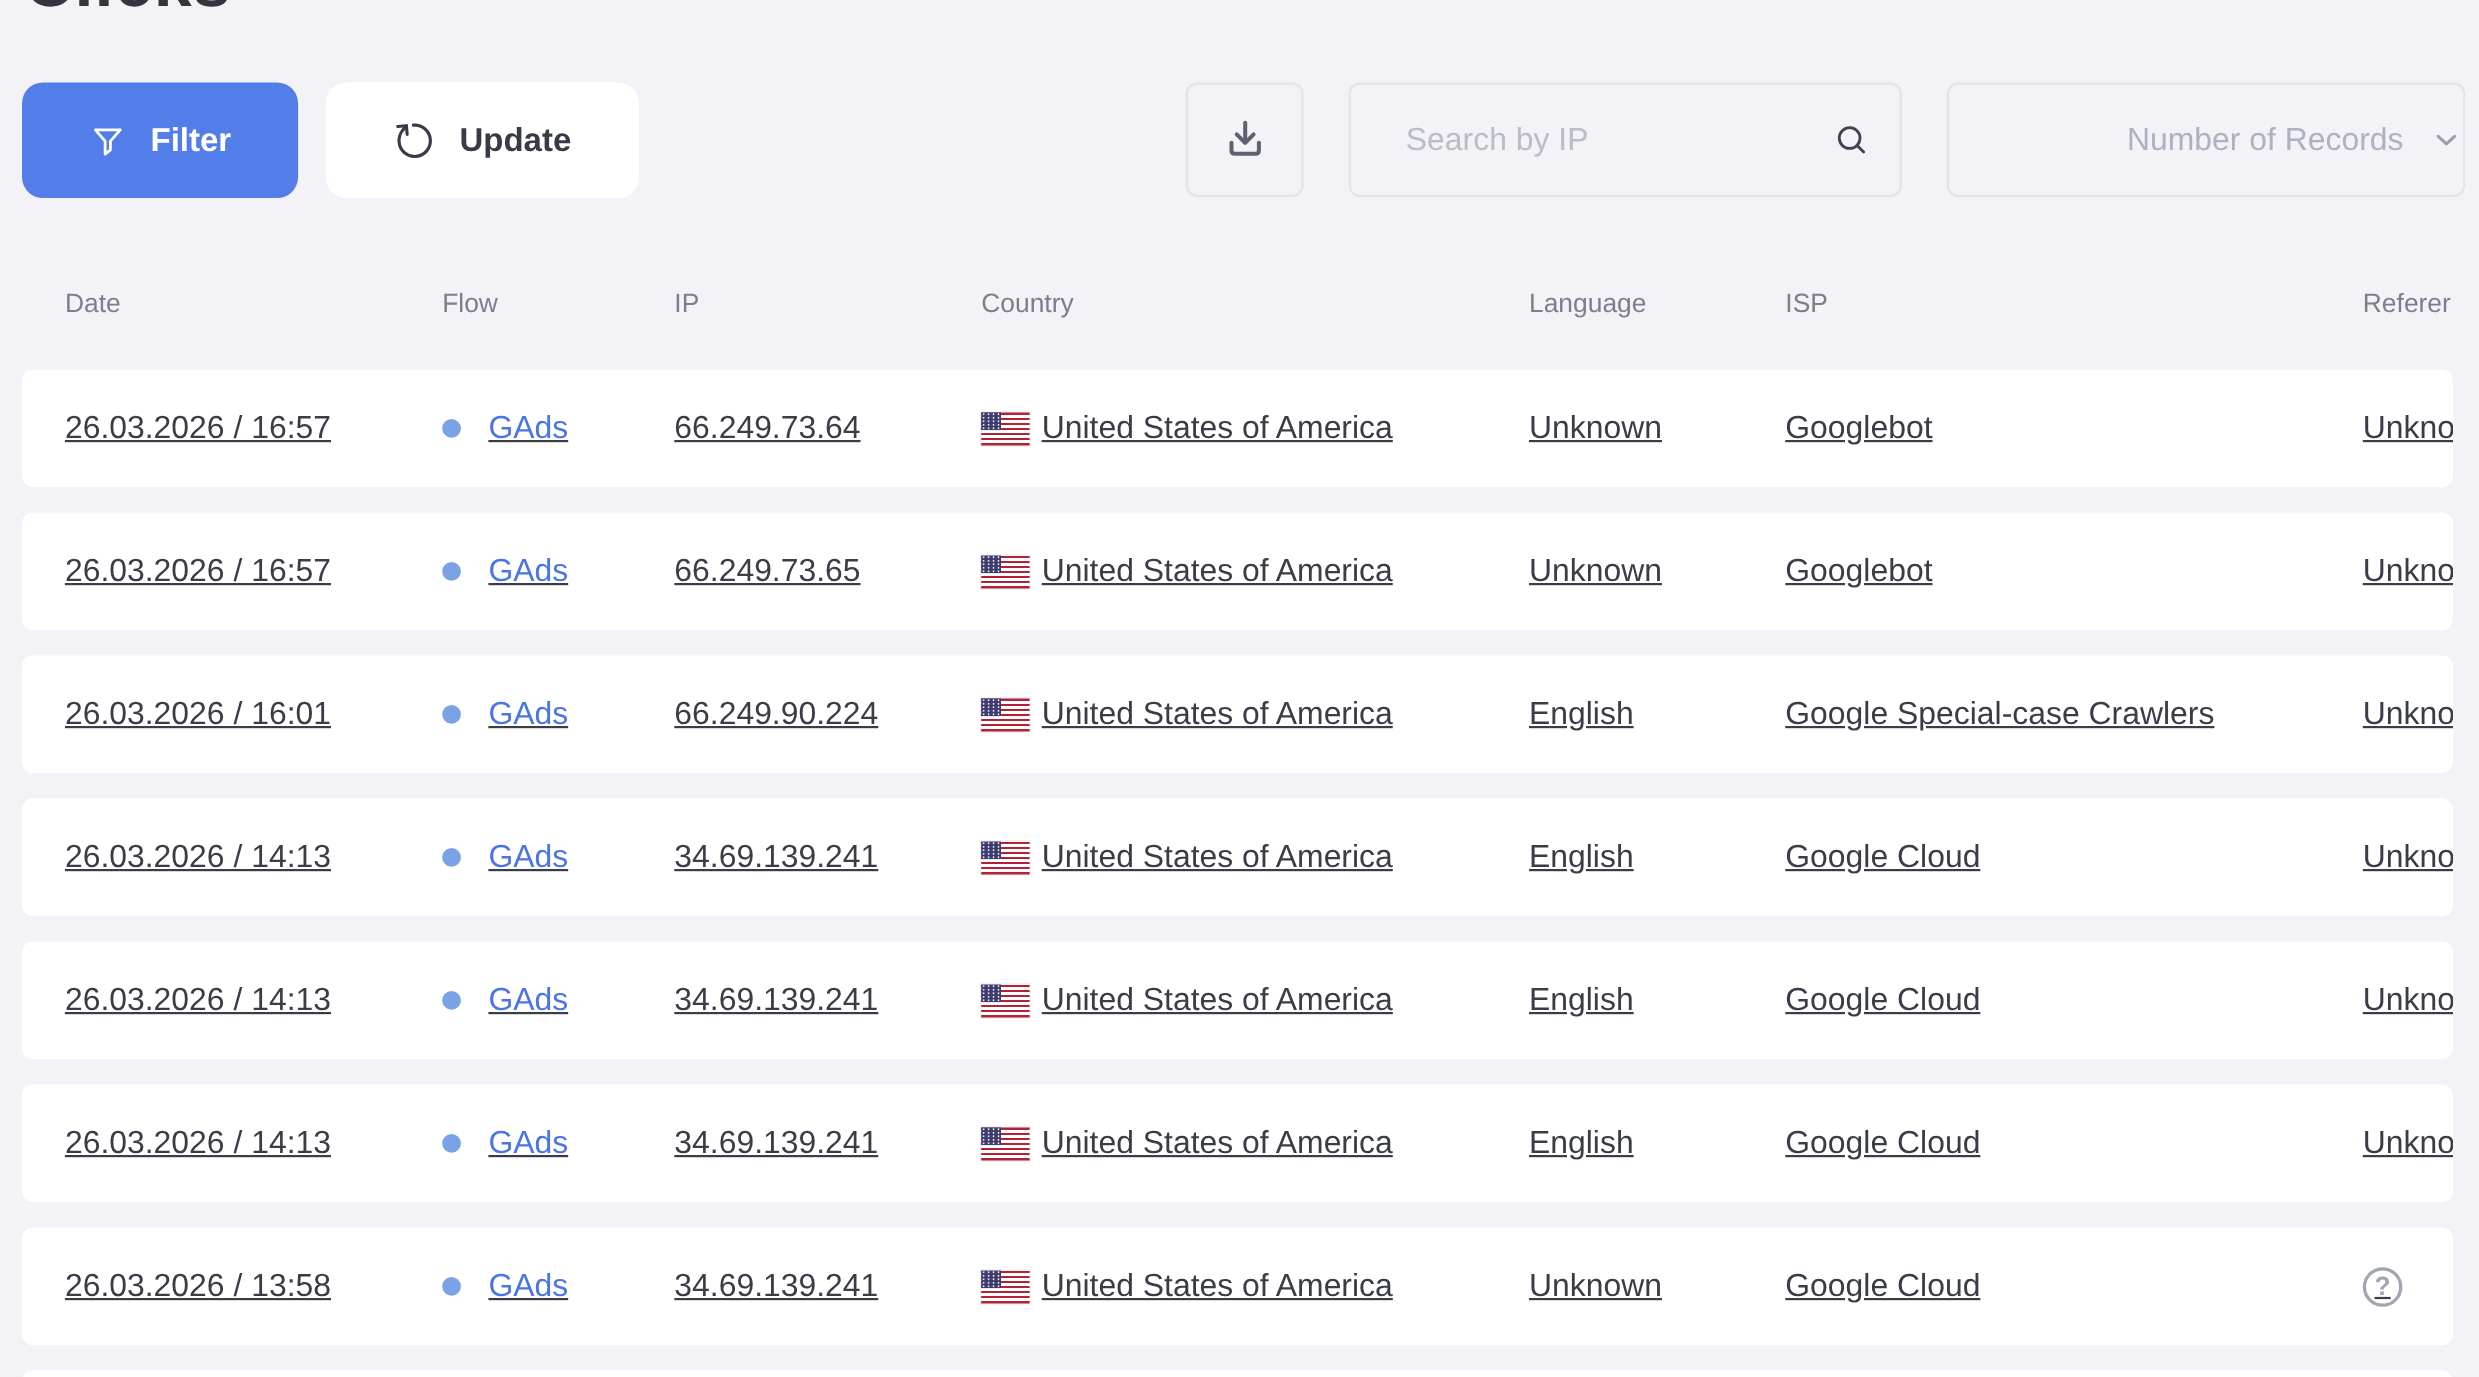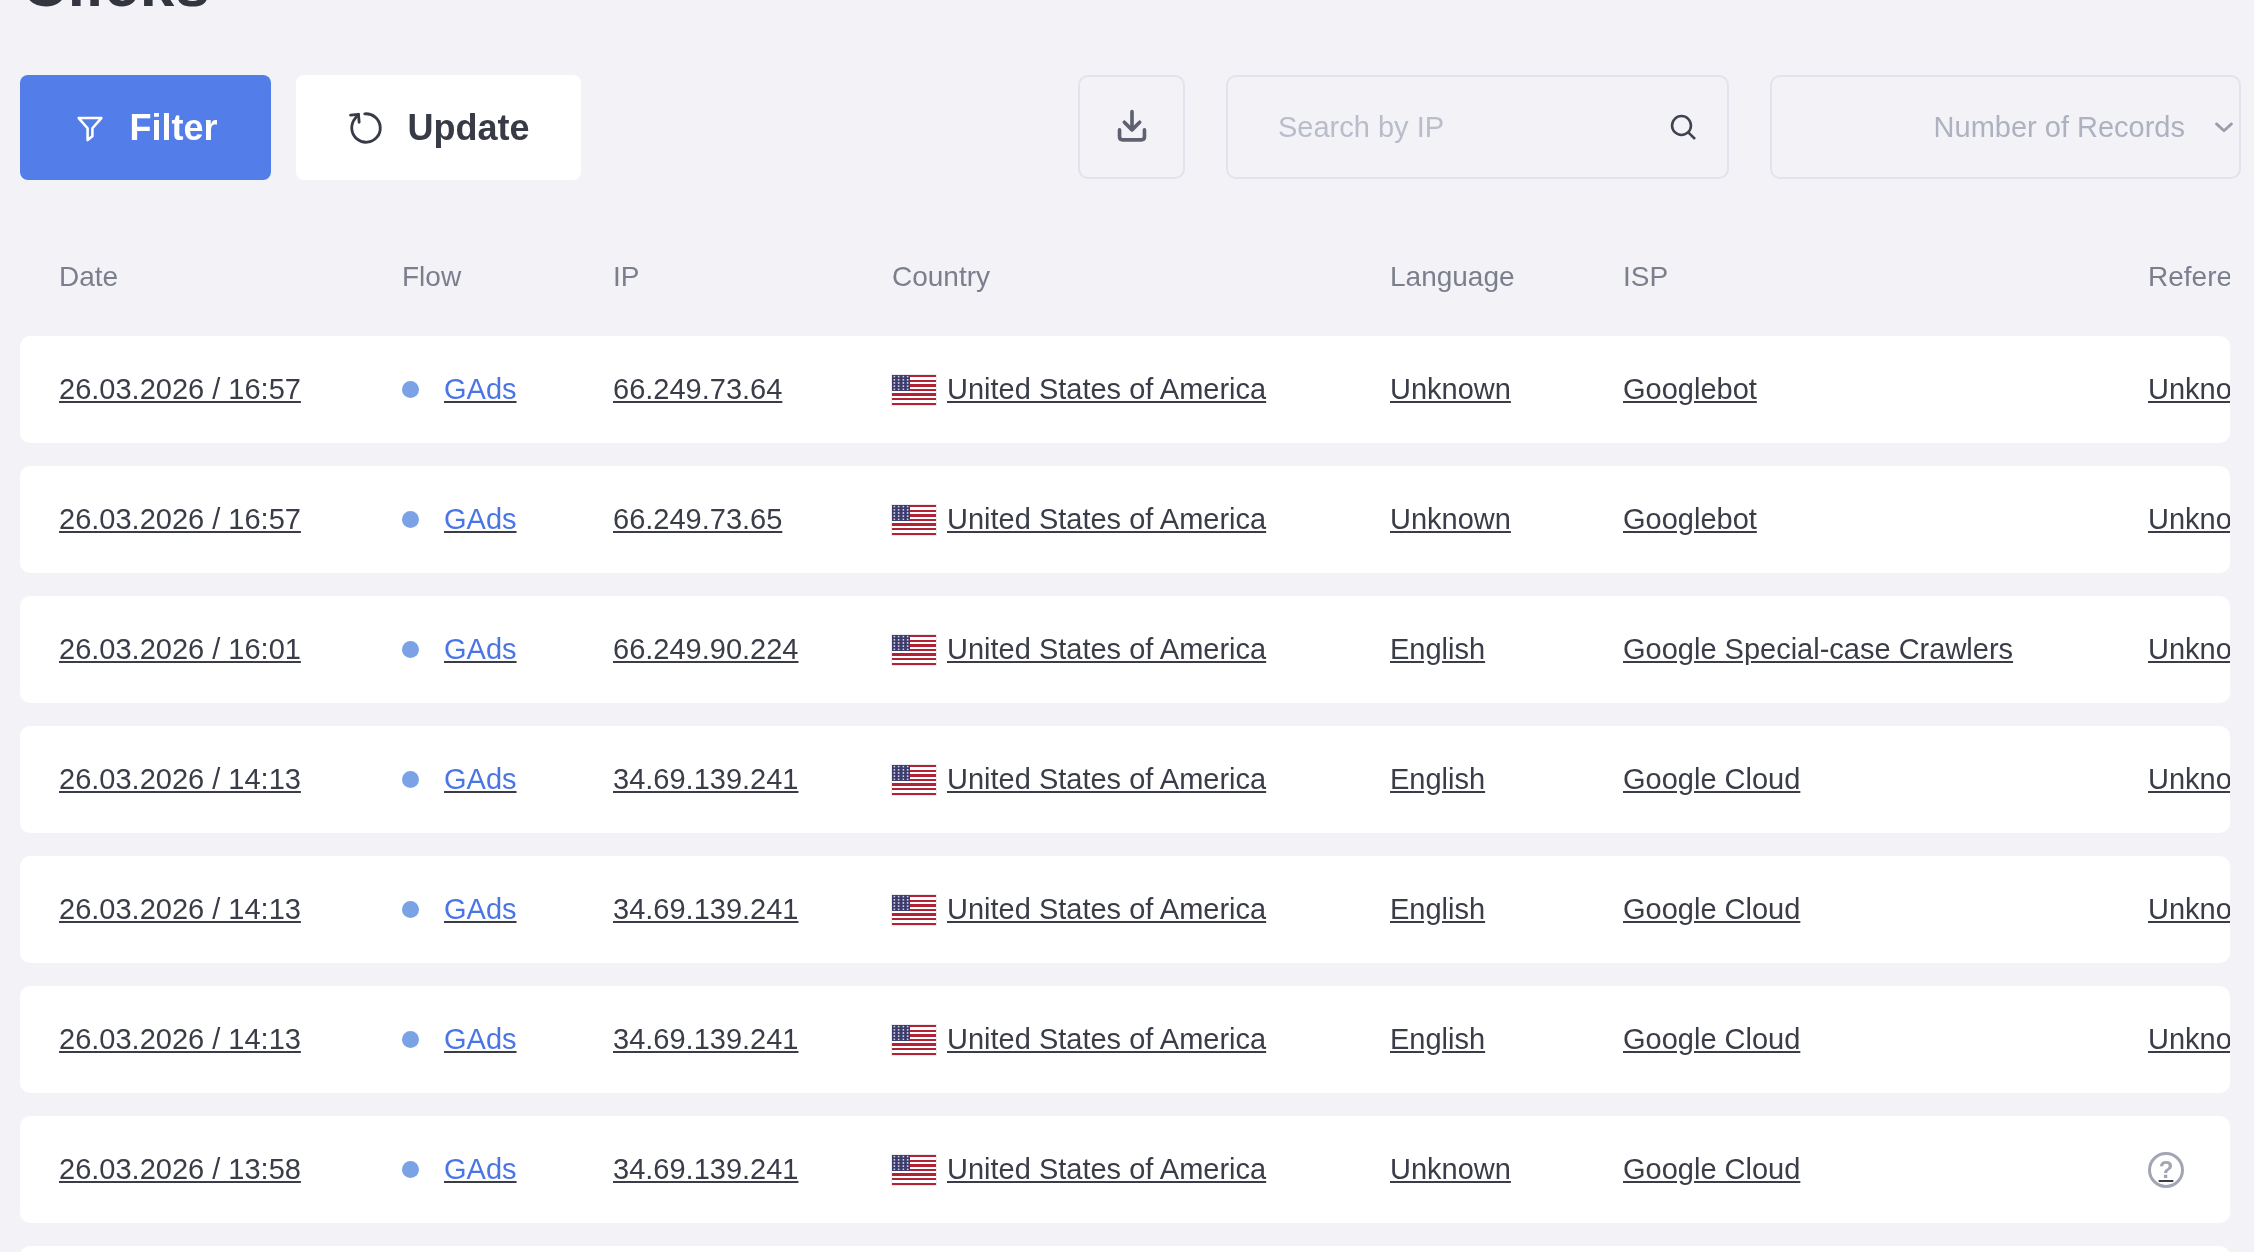--- a/index.html
+++ b/index.html
@@ -14,22 +14,22 @@
   
   .page-title {
     position:absolute; left:22px; top:-46px;
     font-size:62px; font-weight:800; letter-spacing:1px;
     color:#33363f; line-height:1;
   }
   
   .btn {
     position:absolute; top:75px; height:105px;
     display:flex; align-items:center; justify-content:center; gap:22px;
-    border:none; border-radius:8px; cursor:pointer;
-    font-family:inherit; font-size:36px; font-weight:600;
+    border:none; border-radius:19px; cursor:pointer;
+    font-family:inherit; font-size:30px; font-weight:600;
   }
   .btn-filter { left:20px; width:251px; background:#537ee9; color:#ffffff; }
   .btn-update { left:296px; width:285px; background:#ffffff; color:#383b46; }
   .btn-download {
     position:absolute; left:1078px; top:75px; width:107px; height:104px;
     display:flex; align-items:center; justify-content:center;
     background:transparent; border:2px solid #e2e3ec; border-radius:10px; cursor:pointer;
   }
   .search-box {
     position:absolute; left:1226px; top:75px; width:503px; height:104px;
@@ -52,21 +52,21 @@
   .table-wrap {
     position:absolute; left:20px; top:245px; width:2210px; overflow:hidden;
   }
   .grid-cols {
     display:grid;
     grid-template-columns:343px 211px 279px 498px 233px 525px 300px;
     padding-left:39px; align-items:center;
   }
   .thead {
     height:64px; margin-bottom:27px;
-    color:#7b7f8d; font-size:28px; font-weight:500;
+    color:#7b7f8d; font-size:24px; font-weight:500;
   }
   .thead > div { white-space:nowrap; }
   .row {
     height:107px; margin-bottom:23px;
     background:#ffffff; border-radius:10px;
     font-size:29px; overflow:hidden;
   }
   .row > div { white-space:nowrap;text-decoration:underline; }
   .cell-flow { display:flex; align-items:center; gap:25px; }
   .flow-dot { width:17px; height:17px; border-radius:50%; background:#7aa2e4; flex:none; }

